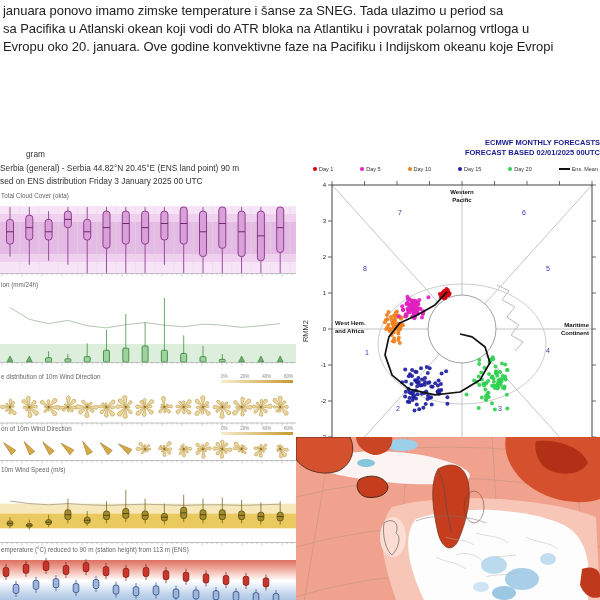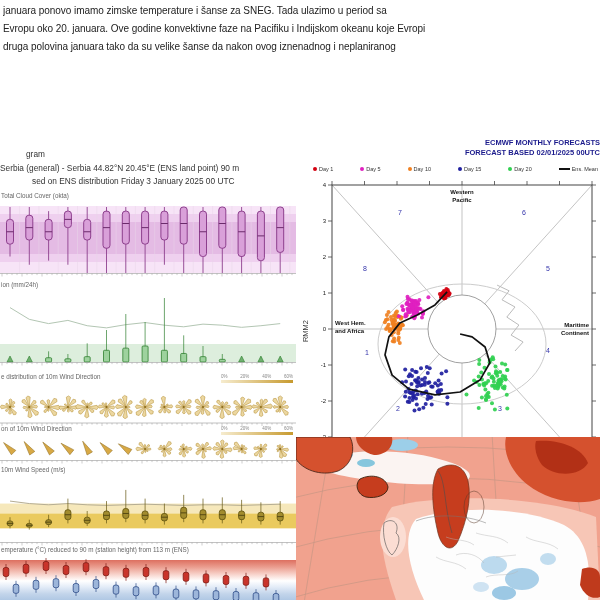--- a/index.html
+++ b/index.html
@@ -1,27 +1,27 @@
 <!DOCTYPE html>
 <html><head>
 <meta charset="utf-8">
 <style>
   html,body{margin:0;padding:0;background:#fff;}
   .page{position:relative;width:600px;height:600px;overflow:hidden;background:#fff;
         font-family:"Liberation Sans",sans-serif;}
   
   .post-text{position:absolute;left:3px;top:2px;width:596px;color:#222;
-             font-size:10px;line-height:18.2px;letter-spacing:-0.05px;}
+             font-size:13px;line-height:18.2px;letter-spacing:-0.05px;}
   .pt-line{white-space:nowrap;overflow:hidden;}
   
   .meteogram{position:absolute;left:0;top:137px;width:296px;height:463px;background:#fff;}
   .meteogram .hdr{position:absolute;left:0;color:#333;font-size:8.3px;white-space:nowrap;}
   .mg-h1{top:12px;padding-left:26px;}
   .mg-h2{top:26px;}
-  .mg-h3{top:39px;padding-left:32px;}
+  .mg-h3{top:39px;}
   .mg-label{position:absolute;left:1px;color:#666;font-size:6.3px;white-space:nowrap;}
   .lbl-cloud{top:55px;}
   .lbl-precip{top:144px;}
   .lbl-wd1{top:236px;}
   .lbl-wd2{top:288px;}
   .lbl-ws{top:329px;}
   .lbl-temp{top:409px;}
   .wd-legend{position:absolute;right:3px;width:72px;}
   .wd-legend.one{top:237px;}
   .wd-legend.two{top:289px;}
@@ -44,22 +44,22 @@
   
   .map-svg{position:absolute;left:296px;top:437px;width:304px;height:163px;}
 </style>
 </head>
 <body>
 
 <div class="page">
 
   <div class="post-text" id="post-text">
       <div class="pt-line">januara ponovo imamo zimske temperature i šanse za SNEG. Tada ulazimo u period sa</div>
+      <div class="pt-line">sa Pacifika u Atlanski okean koji vodi do ATR bloka na Atlantiku i povratak polarnog vrtloga u</div>
       <div class="pt-line">Evropu oko 20. januara. Ove godine konvektivne faze na Pacifiku i Indijskom okeanu koje Evropi</div>
-      <div class="pt-line">druga polovina januara tako da su velike šanse da nakon ovog iznenadnog i neplaniranog</div>
     </div>
 
   <div class="meteogram">
     <svg id="mg-svg" viewBox="0 0 296 463">
         <rect x="0" y="69" width="296" height="67" fill="#f7e4f7"></rect>
         <rect x="0" y="77" width="296" height="48" fill="#efd0ef"></rect>
         <rect x="0" y="85" width="296" height="32" fill="#e4bbe4"></rect>
         <line x1="19.6" y1="69" x2="19.6" y2="136" stroke="#e9d6e9" stroke-width="0.5"></line>
         <line x1="38.9" y1="69" x2="38.9" y2="136" stroke="#e9d6e9" stroke-width="0.5"></line>
         <line x1="58.2" y1="69" x2="58.2" y2="136" stroke="#e9d6e9" stroke-width="0.5"></line>

